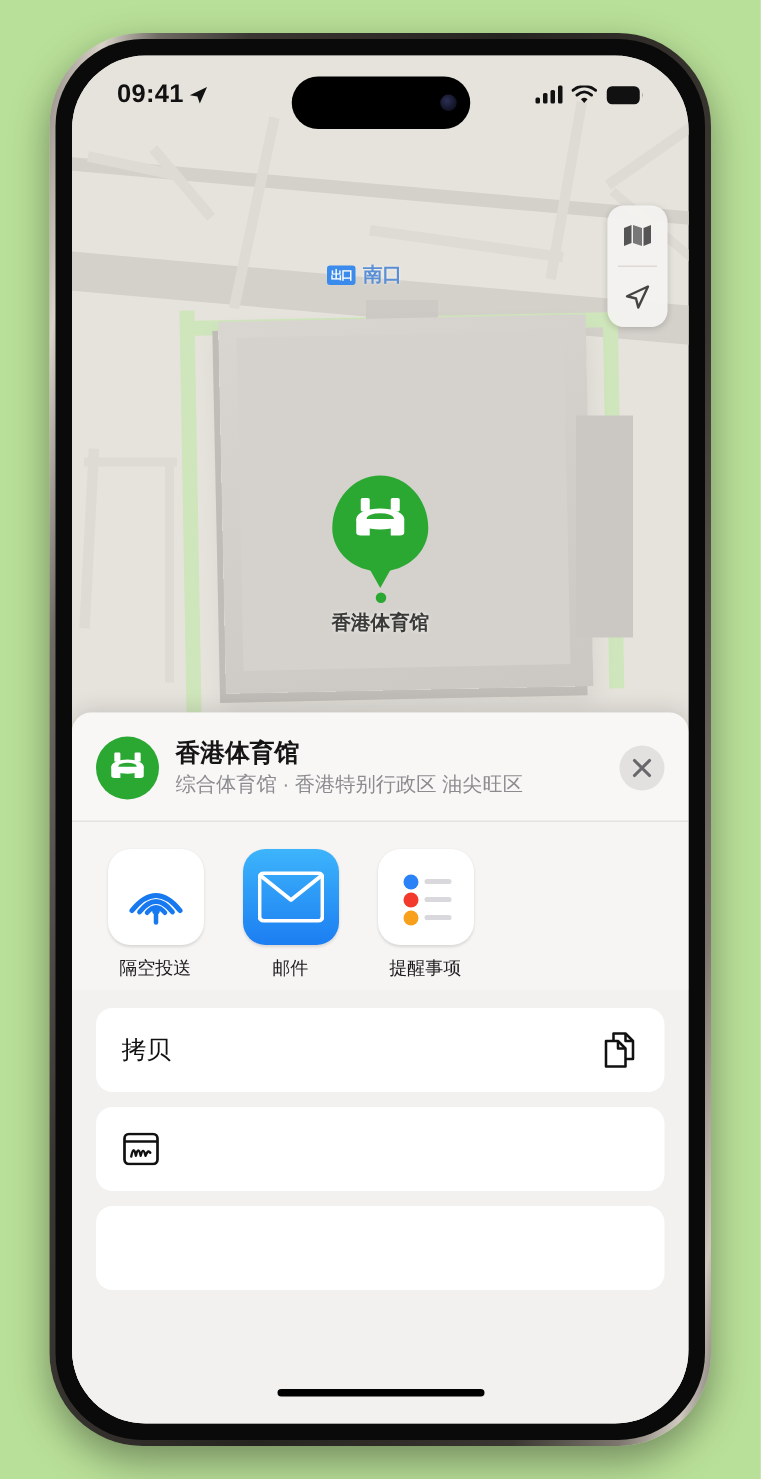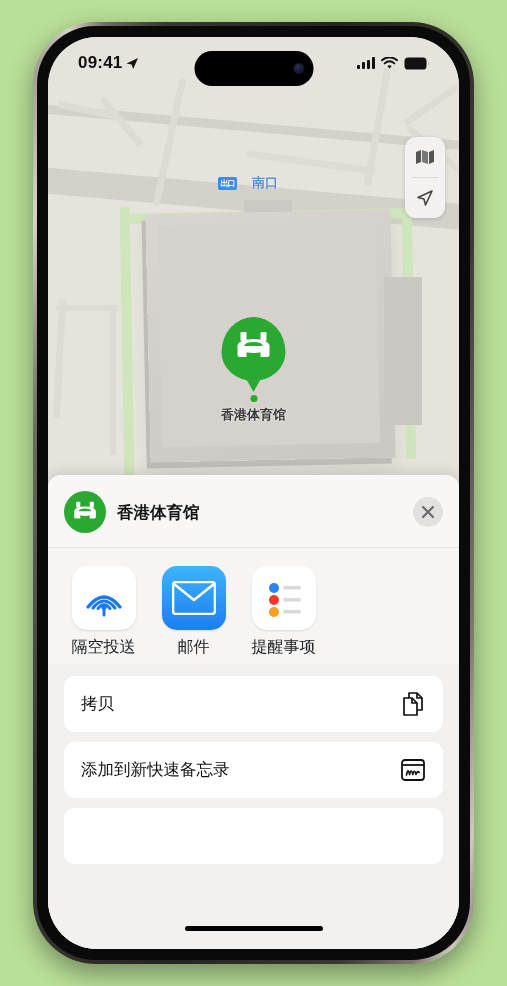--- a/index.html
+++ b/index.html
@@ -78,21 +78,21 @@
   #building-tab-right {
     position:absolute;
     left:336px; top:240px; width:38px; height:148px;
     background:#cbc8c3;
   }
 
   
   #entrance-label {
     position:absolute;
     left:170px; top:137px;
-    display:flex; align-items:center; gap:15px;
+    display:flex; align-items:center; gap:5px;
   }
   #entrance-badge {
     width:19px; height:13px;
     background:#3b8bec;
     border-radius:2px;
     display:flex; align-items:center; justify-content:center;
     color:#fff; font-size:8px; letter-spacing:-1px;
     font-weight:bold;
   }
   #entrance-text {
@@ -230,21 +230,21 @@
   .app-icon {
     width:64px;height:64px;margin:0 auto;
     border-radius:15px;
     overflow:hidden;
     box-shadow:0 1px 2px rgba(0,0,0,0.12);
     display:flex;align-items:center;justify-content:center;
     background:#fff;
   }
   .app-label {
     margin-top:7px;
-    font-size:16px; color:#1c1c1e; font-weight:500;
+    font-size:12px; color:#1c1c1e; font-weight:500;
     white-space:nowrap;
   }
   .app-item.highlighted:before {
     content:"";
     position:absolute;
     left:-9px; top:-8px; right:-9px; bottom:-7px;
     border:3px solid #ef2222;
     border-radius:2px;
     pointer-events:none;
     z-index:3;
@@ -392,20 +392,21 @@
           <svg width="26" height="23" viewBox="0 0 38 34">
             <rect x="6" y="1" width="6" height="9" rx="1.2" fill="#fff"></rect>
             <rect x="26" y="1" width="6" height="9" rx="1.2" fill="#fff"></rect>
             <ellipse cx="19" cy="15" rx="16" ry="7" fill="#fff"></ellipse>
             <ellipse cx="19" cy="14.5" rx="9" ry="3.4" fill="#2aa832"></ellipse>
             <path d="M3 15 L3 24 Q3 26 6 26 L12 26 L12 20 L26 20 L26 26 L32 26 Q35 26 35 24 L35 15 Z" fill="#fff"></path>
           </svg>
         </div>
         <div id="header-texts">
           <div id="header-title">香港体育馆</div>
+          <div id="header-subtitle">综合体育馆 · 香港特别行政区 油尖旺区</div>
         </div>
         <div id="close-button">
           <svg width="14" height="14" viewBox="0 0 14 14">
             <path d="M2 2 L12 12 M12 2 L2 12" stroke="#68686c" stroke-width="2.1" stroke-linecap="round"></path>
           </svg>
         </div>
       </div>
 
       <div id="header-divider"></div>
 
@@ -462,21 +463,20 @@
               <path d="M15 1 V6 H20" fill="none" stroke="#111" stroke-width="1.7" stroke-linejoin="round"></path>
               <path d="M2 6 H10 L15 11 V23 H2 Z" fill="#fff" stroke="#111" stroke-width="1.7" stroke-linejoin="round"></path>
               <path d="M10 6 V11 H15" fill="none" stroke="#111" stroke-width="1.7" stroke-linejoin="round"></path>
             </svg>
           </div>
         </div>
 
 
 
         <div class="action-row">
-          <div class="action-label">添加到新快速备忘录</div>
           <div class="action-icon">
             <svg width="24" height="22" viewBox="0 0 24 22">
               <rect x="1" y="1" width="22" height="20" rx="3" fill="#fff" stroke="#111" stroke-width="1.8"></rect>
               <path d="M1 6 H23" stroke="#111" stroke-width="1.8"></path>
               <path d="M5.5 16 Q7 8 8.6 15.5 Q10.2 8.5 11.8 15.5 Q13.4 9 15 15.5 Q16.6 11 18.2 13.5" fill="none" stroke="#111" stroke-width="1.6" stroke-linecap="round" stroke-linejoin="round"></path>
             </svg>
           </div>
         </div>
 
         <div class="action-row">

